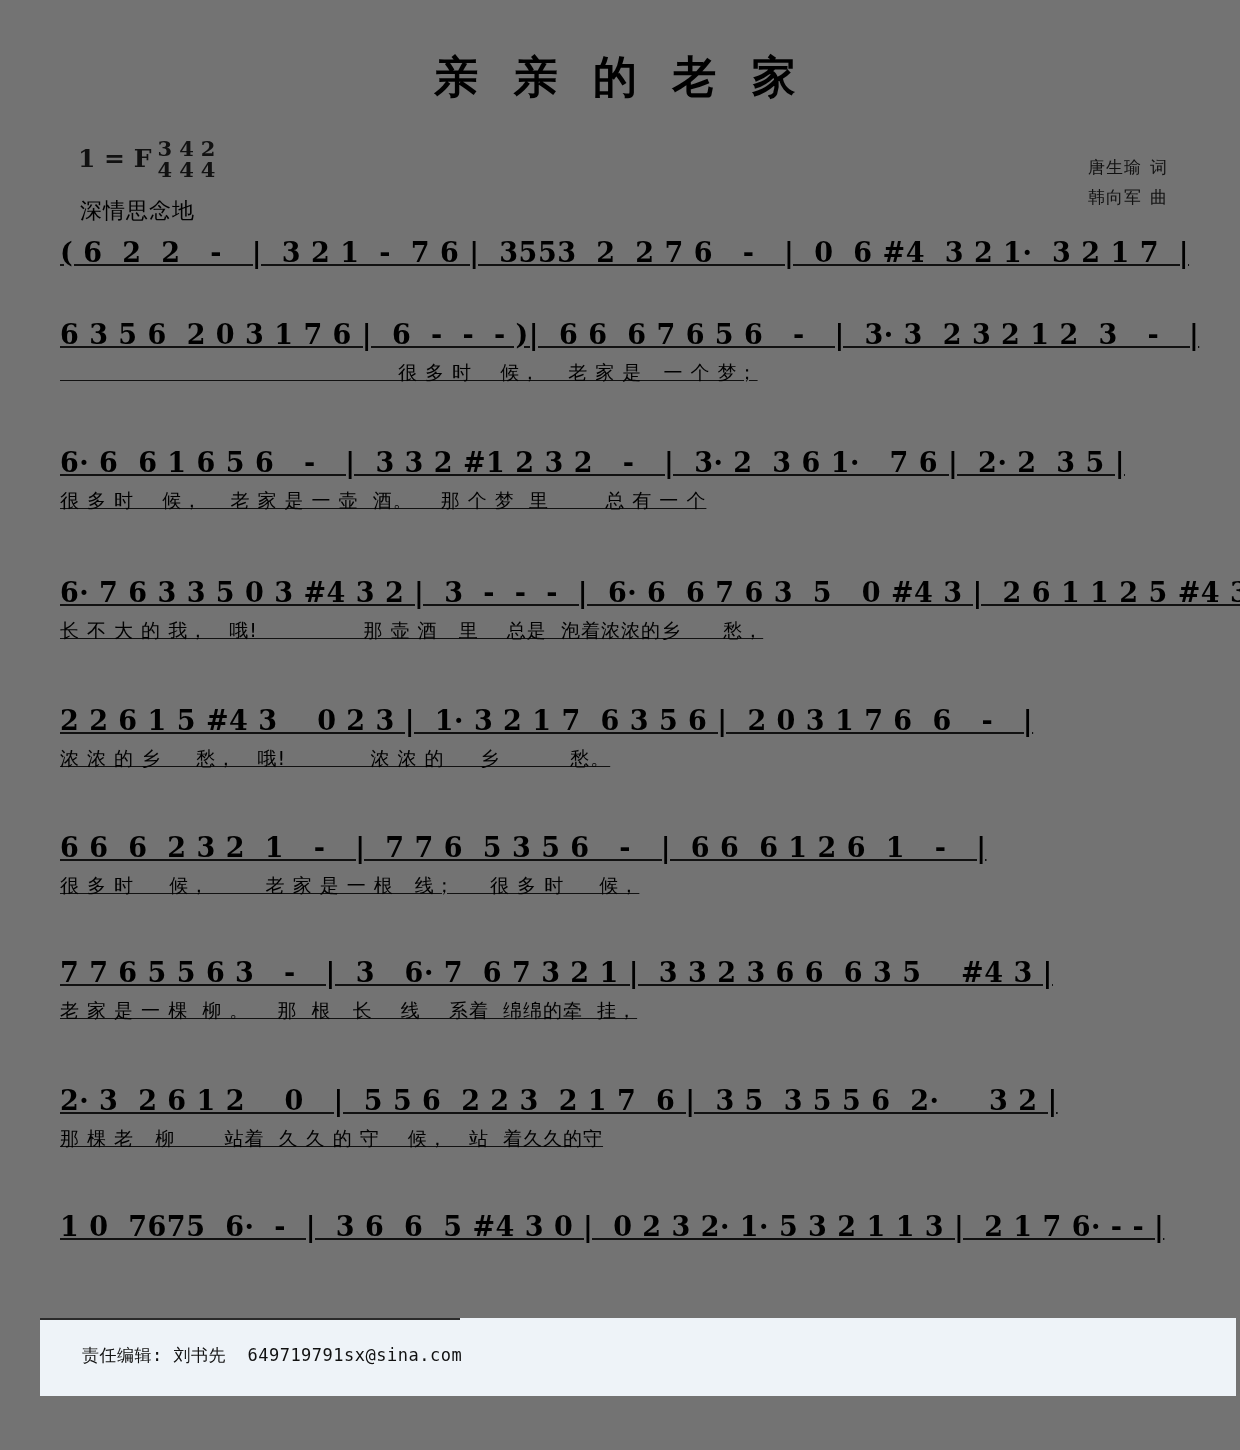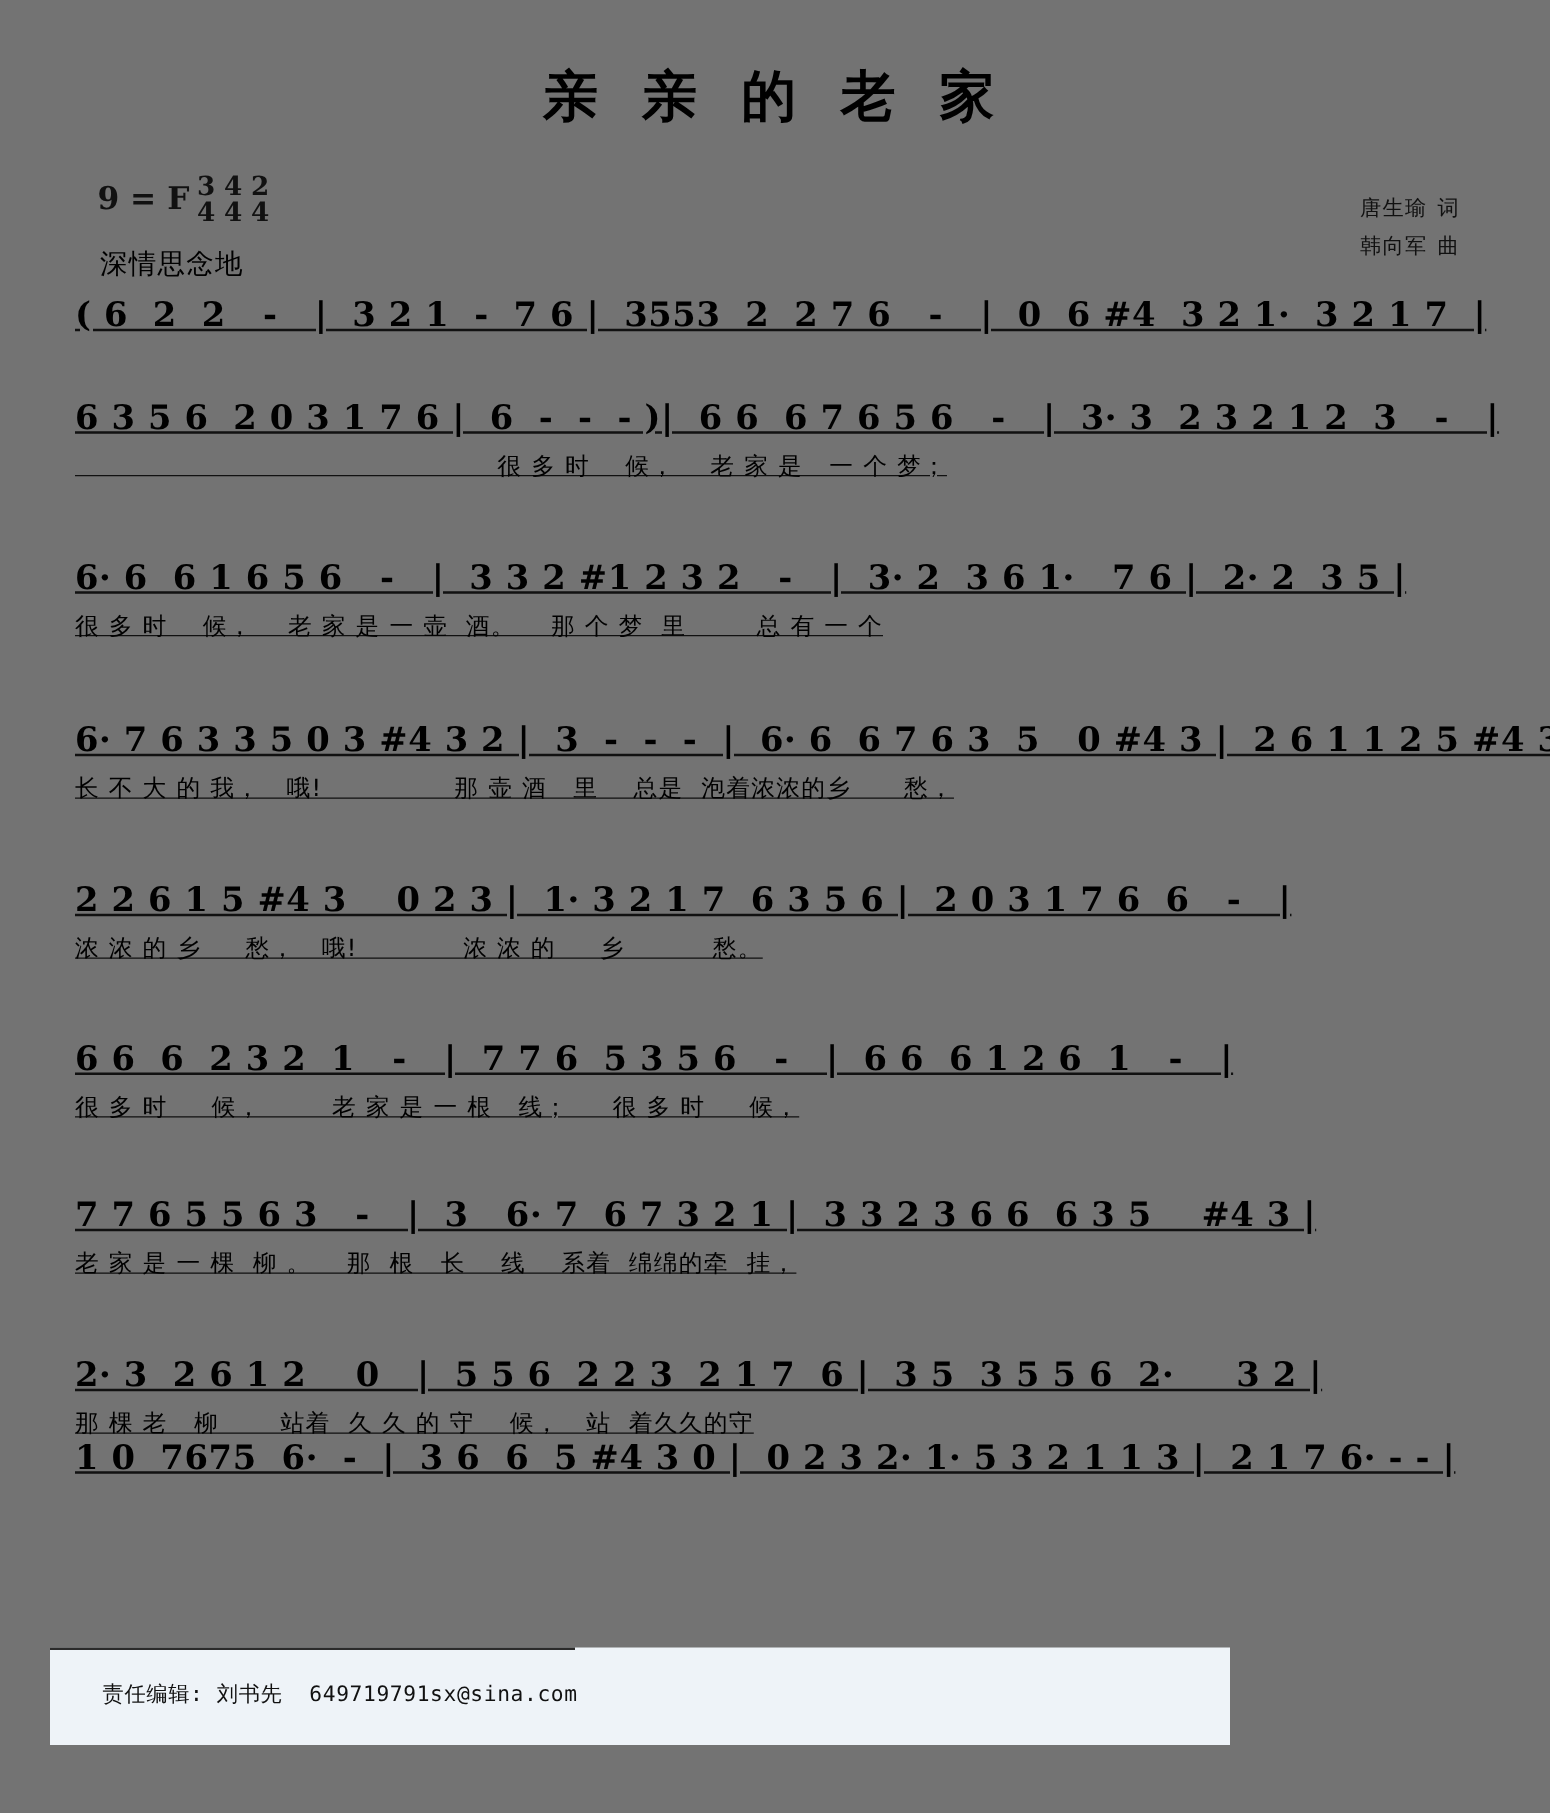--- a/index.html
+++ b/index.html
@@ -109,21 +109,21 @@
     white-space: pre;
     letter-spacing: 1px;
     color: #000;
     margin-top: 10px;
   }
   
   .footer {
     position: absolute;
     left: 40px;
     top: 1318px;
-    width: 944px;
+    width: 1196px;
     height: 78px;
     background: #eef3f8;
   }
   .footer-inner {
     position: absolute;
     left: 42px;
     top: 26px;
     font-family: "DejaVu Sans Mono", monospace;
     font-size: 17px;
     color: #111;
@@ -140,21 +140,21 @@
   }
 </style>
 </head>
 <body>
 
 <div class="sheet">
 
   <div class="title">亲 亲 的 老 家</div>
 
   <div class="key-block">
-    <span class="key-eq">9 = F</span>
+    <span class="key-eq">1 = F</span>
     <span class="meters">
       <span class="frac">
         <span class="num">3</span>
         <span class="den">4</span>
       </span>
       <span class="frac">
         <span class="num">4</span>
         <span class="den">4</span>
       </span>
       <span class="frac">
@@ -208,21 +208,21 @@
   <div class="system" style="top:958px">
     <div class="notes-row">7 7 6 5 5 6 3   -   |  3   6· 7  6 7 3 2 1 |  3 3 2 3 6 6  6 3 5    #4 3 |</div>
     <div class="lyrics-row">老 家 是 一 棵  柳 。    那  根   长    线    系着  绵绵的牵  挂，</div>
   </div>
 
   <div class="system" style="top:1086px">
     <div class="notes-row">2· 3  2 6 1 2    0   |  5 5 6  2 2 3  2 1 7  6 |  3 5  3 5 5 6  2·     3 2 |</div>
     <div class="lyrics-row">那 棵 老   柳       站着  久 久 的 守    候，   站  着久久的守</div>
   </div>
 
-  <div class="system" style="top:1152px">
+  <div class="system" style="top:1212px">
     <div class="notes-row">1 0  7675  6·  -  |  3 6  6  5 #4 3 0 |  0 2 3 2· 1· 5 3 2 1 1 3 |  2 1 7 6· - - |</div>
   </div>
 
   <div class="footer">
     <div class="footer-inner">责任编辑: 刘书先  649719791sx@sina.com</div>
   </div>
   <div class="footer-rule"></div>
 
 </div>
 

